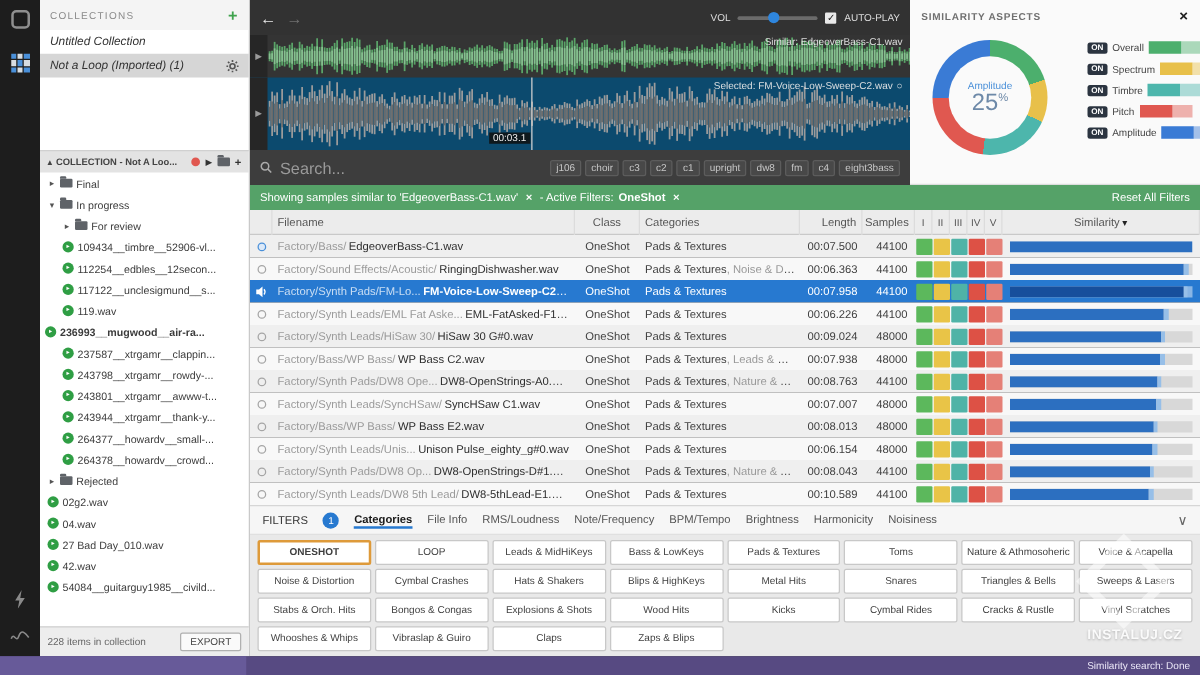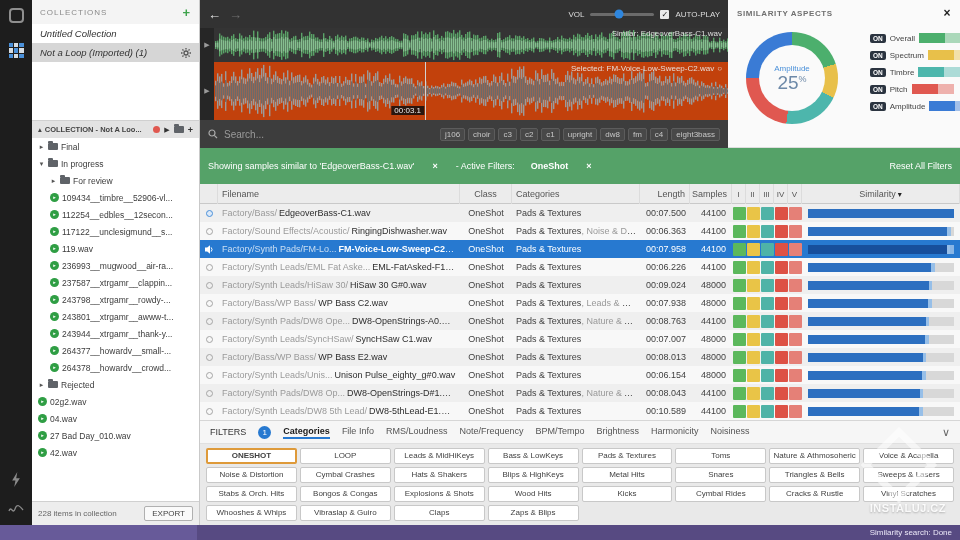--- a/index.html
+++ b/index.html
@@ -46,27 +46,27 @@
   .toolbar{height:28px;flex:none;display:flex;align-items:center;gap:8px;padding:0 8px;}
   .nav-back{color:#e8e8e8;font-size:13px;font-weight:bold;}
   .nav-fwd{color:#6f6f6f;font-size:13px;font-weight:bold;}
   .vol-cluster{margin-left:auto;display:flex;align-items:center;gap:6px;color:#ddd;font-size:8px;}
   .vol-track{width:64px;height:3px;background:#6b6b6b;border-radius:2px;position:relative;}
   .vol-fill{height:100%;background:#2e86de;}
   .vol-knob{position:absolute;top:50%;transform:translate(-50%,-50%);width:9px;height:9px;border-radius:50%;background:#2e86de;}
   .cb{width:9px;height:9px;background:#e9e9e9;border-radius:1px;color:#222;font-size:8px;line-height:9px;text-align:center;flex:none;}
   .wave-row{position:relative;display:flex;}
   .wave-row.green{height:34px;flex:none;background:#343434;}
-  .wave-row.gray{height:58px;flex:none;background:#c2410c;}
+  .wave-row.gray{height:58px;flex:none;background:#0c4a6e;}
   .play-col{width:14px;flex:none;background:#262626;color:#9a9a9a;font-size:7px;display:flex;align-items:center;justify-content:center;}
   .overlay-label{position:absolute;right:6px;top:2px;font-size:8px;color:#e9e9e9;opacity:.92;display:flex;align-items:center;gap:3px;z-index:3;}
   .playhead{position:absolute;top:0;bottom:0;width:1px;background:#d2d2d2;z-index:2;}
   .time-chip{position:absolute;bottom:5px;transform:translateX(-103%);background:rgba(15,15,15,.85);color:#eee;font-size:8px;padding:0 3px;z-index:3;}
   .search-row{height:28px;flex:none;background:#3d3d3d;display:flex;align-items:center;gap:6px;padding:0 8px;}
-  .search-input{width:150px;background:transparent;border:none;outline:none;color:#cfcfcf;font-size:10px;}
+  .search-input{width:150px;background:transparent;border:none;outline:none;color:#cfcfcf;font-size:13px;}
   .search-input::placeholder{color:#9a9a9a;}
   .tags{margin-left:auto;display:flex;gap:3px;}
   .chip{background:#484848;border:1px solid #5c5c5c;color:#c7c7c7;font-size:8px;padding:0 4px;height:13px;line-height:11px;border-radius:2px;white-space:nowrap;}
 
   
   .sim-panel{flex:1;background:#fafafa;border-bottom:1px solid #ddd;position:relative;padding:7px 9px;}
   .sim-header{display:flex;align-items:center;font-size:8px;font-weight:bold;letter-spacing:.6px;color:#707070;}
   .sim-close{margin-left:auto;color:#222;font-size:12px;line-height:1;}
   .donut{position:absolute;left:18px;top:32px;width:92px;height:92px;border-radius:50%;}
   .donut::after{content:"";position:absolute;inset:13px;background:#fafafa;border-radius:50%;}
@@ -76,21 +76,21 @@
   .dc-value sup{font-size:9px;}
   .legend{position:absolute;right:10px;top:33px;width:116px;display:flex;flex-direction:column;gap:7px;}
   .leg-row{display:flex;align-items:center;gap:4px;font-size:8px;color:#444;padding-left:36px;}
   .on-badge{background:#2b3440;color:#fff;font-size:6.5px;font-weight:bold;padding:1px 3px;border-radius:2px;flex:none;}
   .leg-label{white-space:nowrap;}
   .leg-bar{margin-left:auto;display:flex;height:10px;flex:none;}
   .leg-main{width:26px;}
   .leg-tail{width:16px;opacity:.45;}
 
   
-  .banner{height:36px;flex:none;background:#55a268;color:#fff;display:flex;align-items:center;gap:16px;padding:0 8px;font-size:9px;white-space:nowrap;overflow:hidden;}
+  .banner{height:20px;flex:none;background:#55a268;color:#fff;display:flex;align-items:center;gap:4px;padding:0 8px;font-size:9px;white-space:nowrap;overflow:hidden;}
   .banner .x{font-weight:bold;padding:0 2px;}
   .banner b{font-weight:bold;}
   .banner .reset{margin-left:auto;}
 
   
   .rowgrid{display:grid;grid-template-columns:18px 242px 52px 128px 50px 42px 14px 14px 14px 14px 14px 1fr;align-items:center;}
   .thead{height:20px;flex:none;background:#ececec;border-bottom:1px solid #c9c9c9;font-size:9px;color:#555;}
   .thead>div{height:20px;display:flex;align-items:center;padding:0 4px;border-right:1px solid #dcdcdc;overflow:hidden;white-space:nowrap;}
   .thead>div.cen{justify-content:center;padding:0;}
   .thead>div.rt{justify-content:flex-end;}
@@ -232,21 +232,21 @@
           <span>112254__edbles__12secon...</span>
         </div>
         <div class="trow" style="padding-left: 18px;">
           <span class="file-ic">▸</span>
           <span>117122__unclesigmund__s...</span>
         </div>
         <div class="trow" style="padding-left: 18px;">
           <span class="file-ic">▸</span>
           <span>119.wav</span>
         </div>
-        <div class="trow" style="padding-left: 18px;">
+        <div class="trow" style="padding-left: 4px; font-weight: bold;">
           <span class="file-ic">▸</span>
           <span>236993__mugwood__air-ra...</span>
         </div>
         <div class="trow" style="padding-left: 18px;">
           <span class="file-ic">▸</span>
           <span>237587__xtrgamr__clappin...</span>
         </div>
         <div class="trow" style="padding-left: 18px;">
           <span class="file-ic">▸</span>
           <span>243798__xtrgamr__rowdy-...</span>
@@ -280,20 +280,24 @@
           <span class="file-ic">▸</span>
           <span>04.wav</span>
         </div>
         <div class="trow" style="padding-left: 6px;">
           <span class="file-ic">▸</span>
           <span>27 Bad Day_010.wav</span>
         </div>
         <div class="trow" style="padding-left: 6px;">
           <span class="file-ic">▸</span>
           <span>42.wav</span>
+        </div>
+        <div class="trow" style="padding-left: 6px;">
+          <span class="file-ic">▸</span>
+          <span>54084__guitarguy1985__civild...</span>
         </div>
       </div>
     <div class="coll-footer">
       <span>228 items in collection</span>
       <button class="export-btn">EXPORT</button>
     </div>
   </section>
 
   <section class="content">
     <div class="top">

